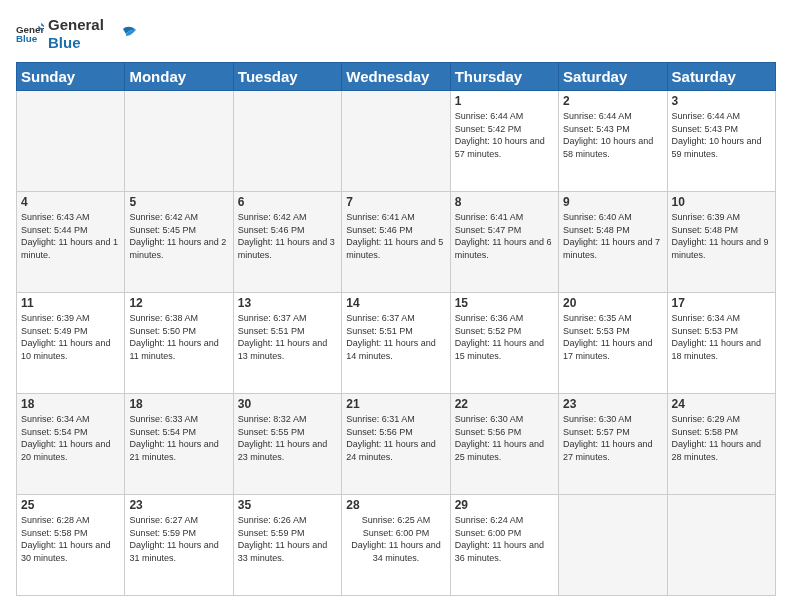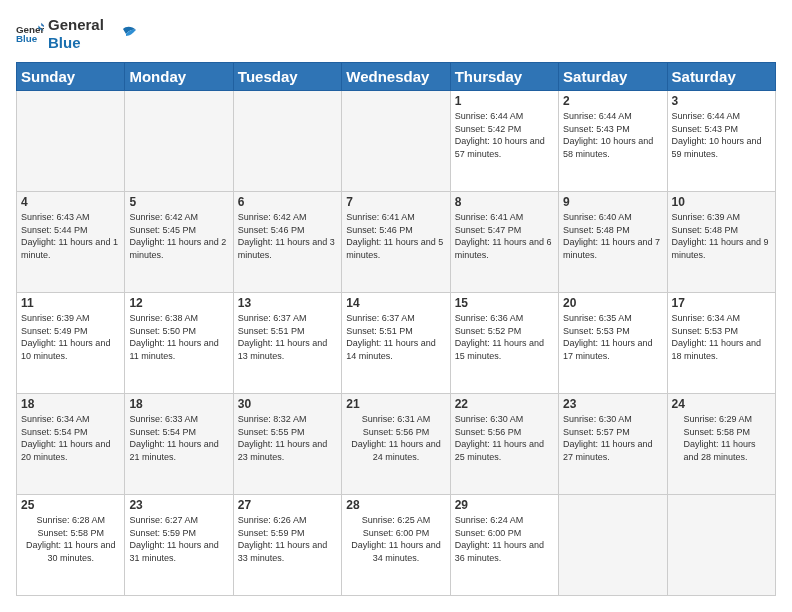--- a/index.html
+++ b/index.html
@@ -257,58 +257,58 @@
 Daylight: 11 hours and 21 minutes.</div>
           </td>
           <td>
             <div class="day-number">30</div>
             <div class="day-info" style="white-space: pre-line;">Sunrise: 8:32 AM
 Sunset: 5:55 PM
 Daylight: 11 hours and 23 minutes.</div>
           </td>
           <td>
             <div class="day-number">21</div>
-            <div class="day-info" style="white-space: pre-line; text-align: center;">Sunrise: 6:31 AM
+            <div class="day-info" style="white-space: pre-line;">Sunrise: 6:31 AM
 Sunset: 5:56 PM
 Daylight: 11 hours and 24 minutes.</div>
           </td>
           <td>
             <div class="day-number">22</div>
             <div class="day-info" style="white-space: pre-line;">Sunrise: 6:30 AM
 Sunset: 5:56 PM
 Daylight: 11 hours and 25 minutes.</div>
           </td>
           <td>
             <div class="day-number">23</div>
             <div class="day-info" style="white-space: pre-line;">Sunrise: 6:30 AM
 Sunset: 5:57 PM
 Daylight: 11 hours and 27 minutes.</div>
           </td>
           <td>
             <div class="day-number">24</div>
-            <div class="day-info" style="white-space: pre-line; margin-left: 12px;">Sunrise: 6:29 AM
+            <div class="day-info" style="white-space: pre-line;">Sunrise: 6:29 AM
 Sunset: 5:58 PM
 Daylight: 11 hours and 28 minutes.</div>
           </td>
         </tr>
         <tr class="normal-row">
           <td>
             <div class="day-number">25</div>
-            <div class="day-info" style="white-space: pre-line; text-align: center;">Sunrise: 6:28 AM
+            <div class="day-info" style="white-space: pre-line;">Sunrise: 6:28 AM
 Sunset: 5:58 PM
 Daylight: 11 hours and 30 minutes.</div>
           </td>
           <td>
             <div class="day-number">23</div>
             <div class="day-info" style="white-space: pre-line;">Sunrise: 6:27 AM
 Sunset: 5:59 PM
 Daylight: 11 hours and 31 minutes.</div>
           </td>
           <td>
-            <div class="day-number">27</div>
+            <div class="day-number">35</div>
             <div class="day-info" style="white-space: pre-line;">Sunrise: 6:26 AM
 Sunset: 5:59 PM
 Daylight: 11 hours and 33 minutes.</div>
           </td>
           <td>
             <div class="day-number">28</div>
             <div class="day-info" style="white-space: pre-line; text-align: center;">Sunrise: 6:25 AM
 Sunset: 6:00 PM
 Daylight: 11 hours and 34 minutes.</div>
           </td>

